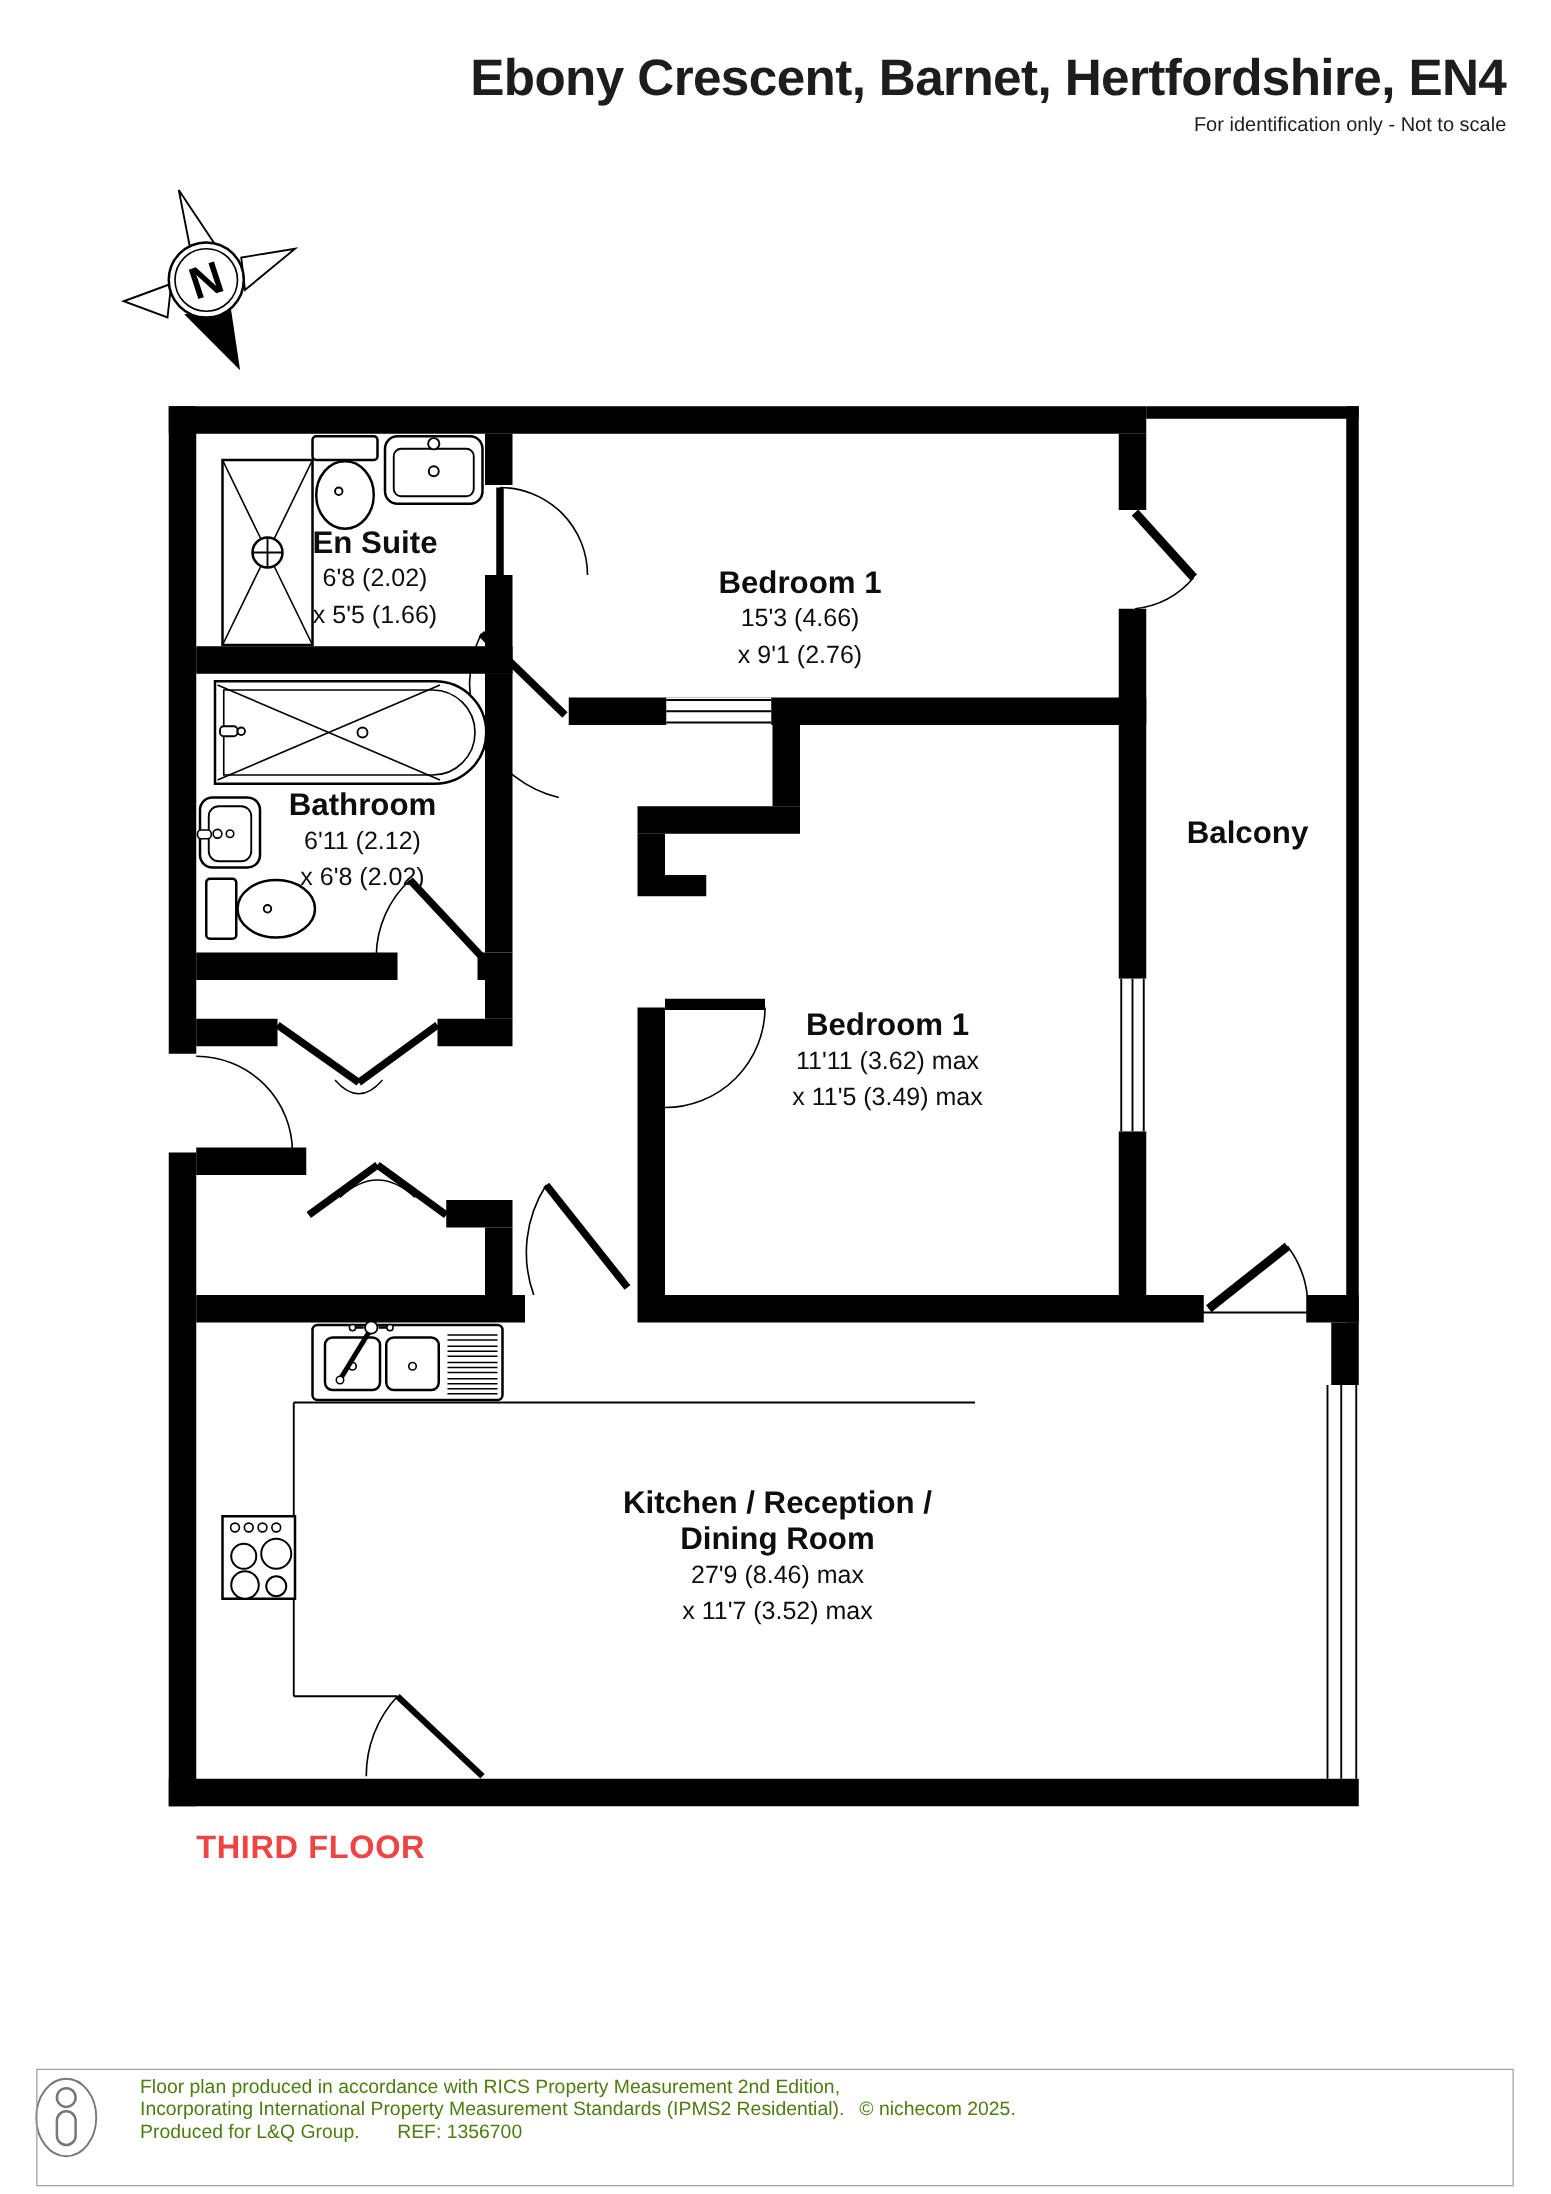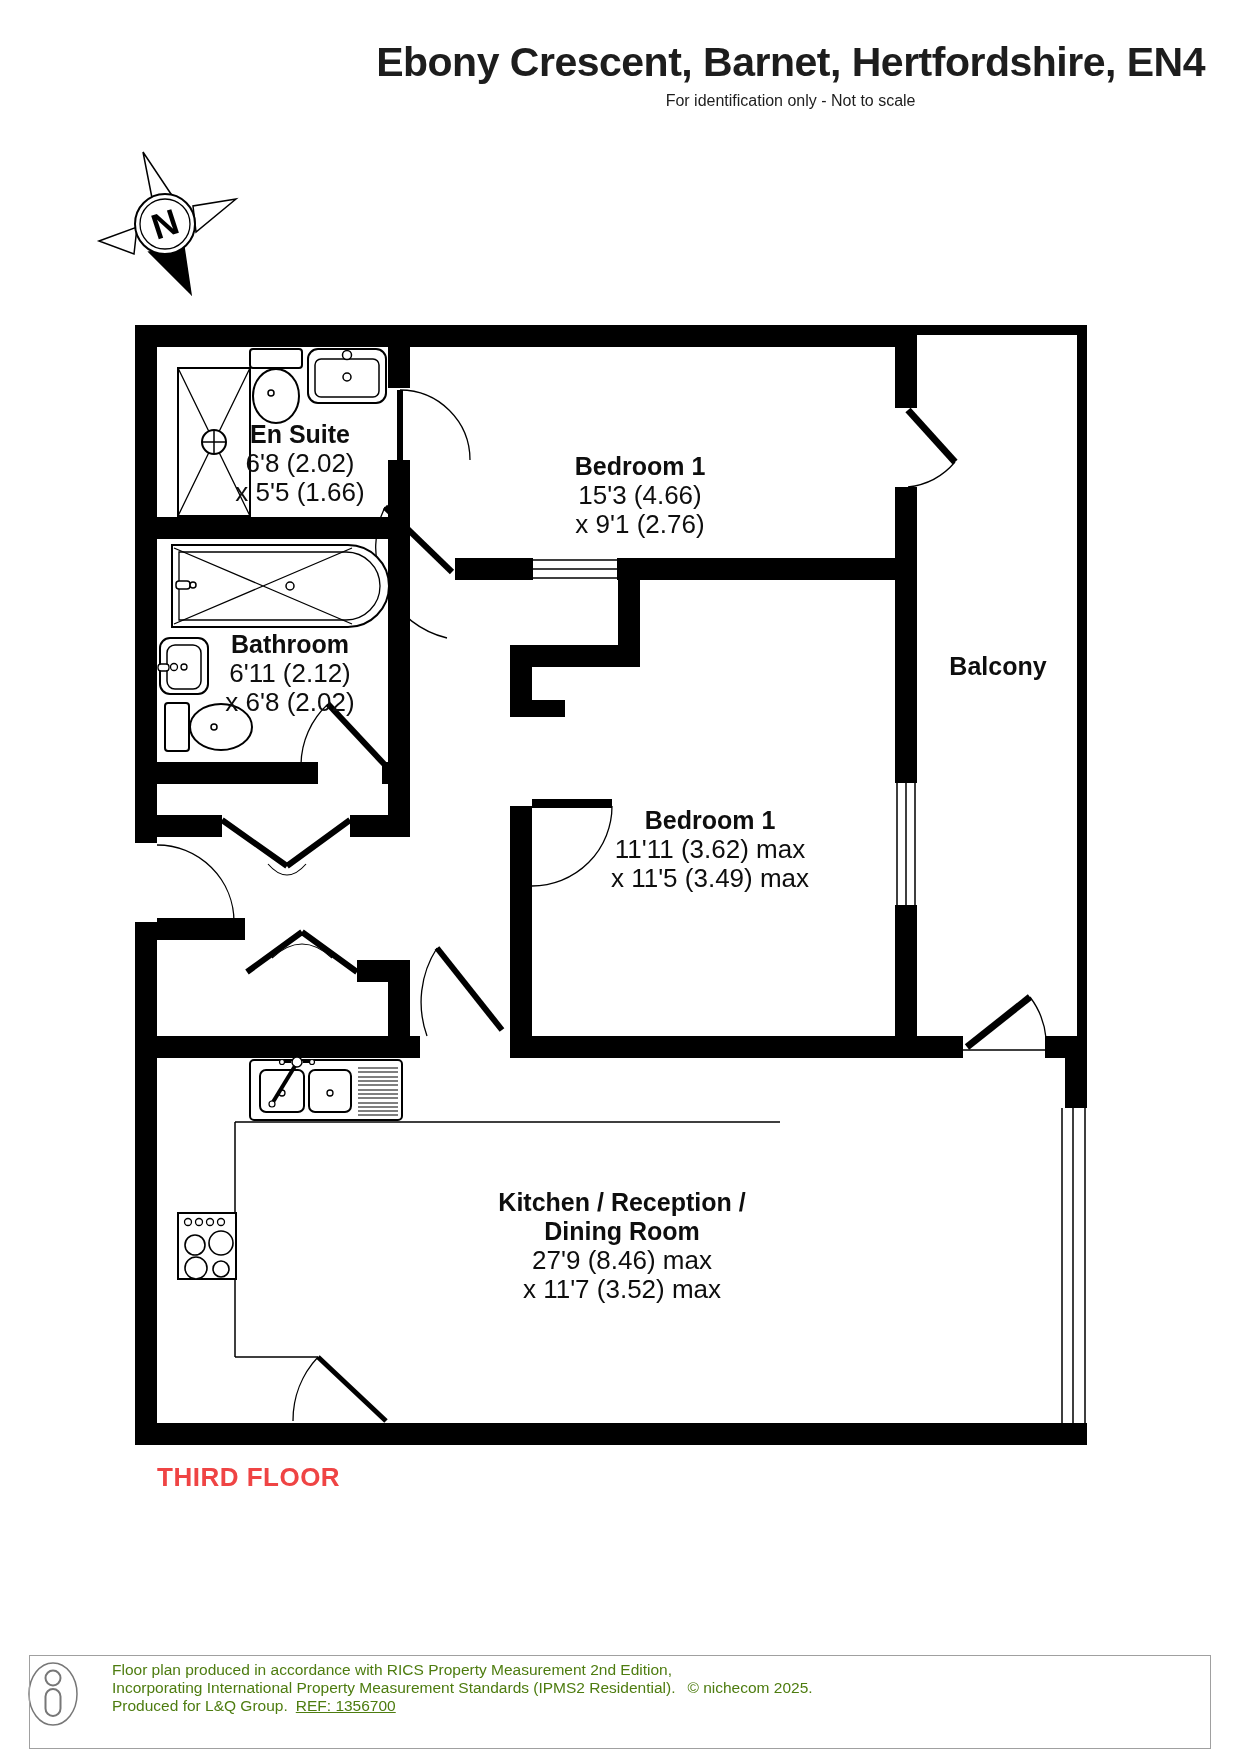--- a/index.html
+++ b/index.html
@@ -1,32 +1,32 @@
 <!DOCTYPE html>
 <html><head>
 <meta charset="utf-8">
 <style>
   html,body{margin:0;padding:0;background:#fff;}
   .page{
     position:relative;width:1241px;height:1755px;background:#ffffff;
     font-family:"Liberation Sans", sans-serif;overflow:hidden;color:#111;
   }
   .plan-svg{position:absolute;left:0;top:0;width:1241px;height:1755px;}
-  .header{position:absolute;top:40px;right:36px;text-align:center;}
+  .header{position:absolute;top:40px;right:36px;text-align:right;}
   .title{font-size:41px;font-weight:bold;color:#1d1d1d;letter-spacing:-0.5px;line-height:44px;}
   .area{font-size:27px;color:#1d1d1d;margin-top:10px;line-height:30px;}
   .disclaimer{font-size:16px;color:#1d1d1d;margin-top:8px;line-height:18px;}
   .lbl{position:absolute;text-align:center;transform:translateX(-50%);line-height:29px;white-space:nowrap;color:#0e0e0e;}
   .lbl .nm{font-weight:bold;font-size:25px;}
-  .lbl .dm{font-size:26px;}
+  .lbl .dm{font-size:20px;}
   .floor-label{position:absolute;left:157px;top:1462px;font-size:26px;font-weight:bold;letter-spacing:0.5px;color:#ef4444;}
   .footer{position:absolute;left:29px;top:1655px;width:1182px;height:94px;border:1px solid #a0a0a0;box-sizing:border-box;}
   .footer-text{position:absolute;left:112px;top:1661px;font-size:15.5px;color:#4d7c0f;line-height:18px;}
   .footer-text .copyright{display:inline-block;margin-left:12px;}
-  .footer-text .ref{display:inline-block;margin-left:8px;text-decoration:underline;}
+  .footer-text .ref{display:inline-block;margin-left:30px;}
 </style>
 </head>
 <body>
 
 <div class="page">
 
   <svg class="plan-svg" viewBox="0 0 1241 1755">
 
     <g fill="#000">
 

